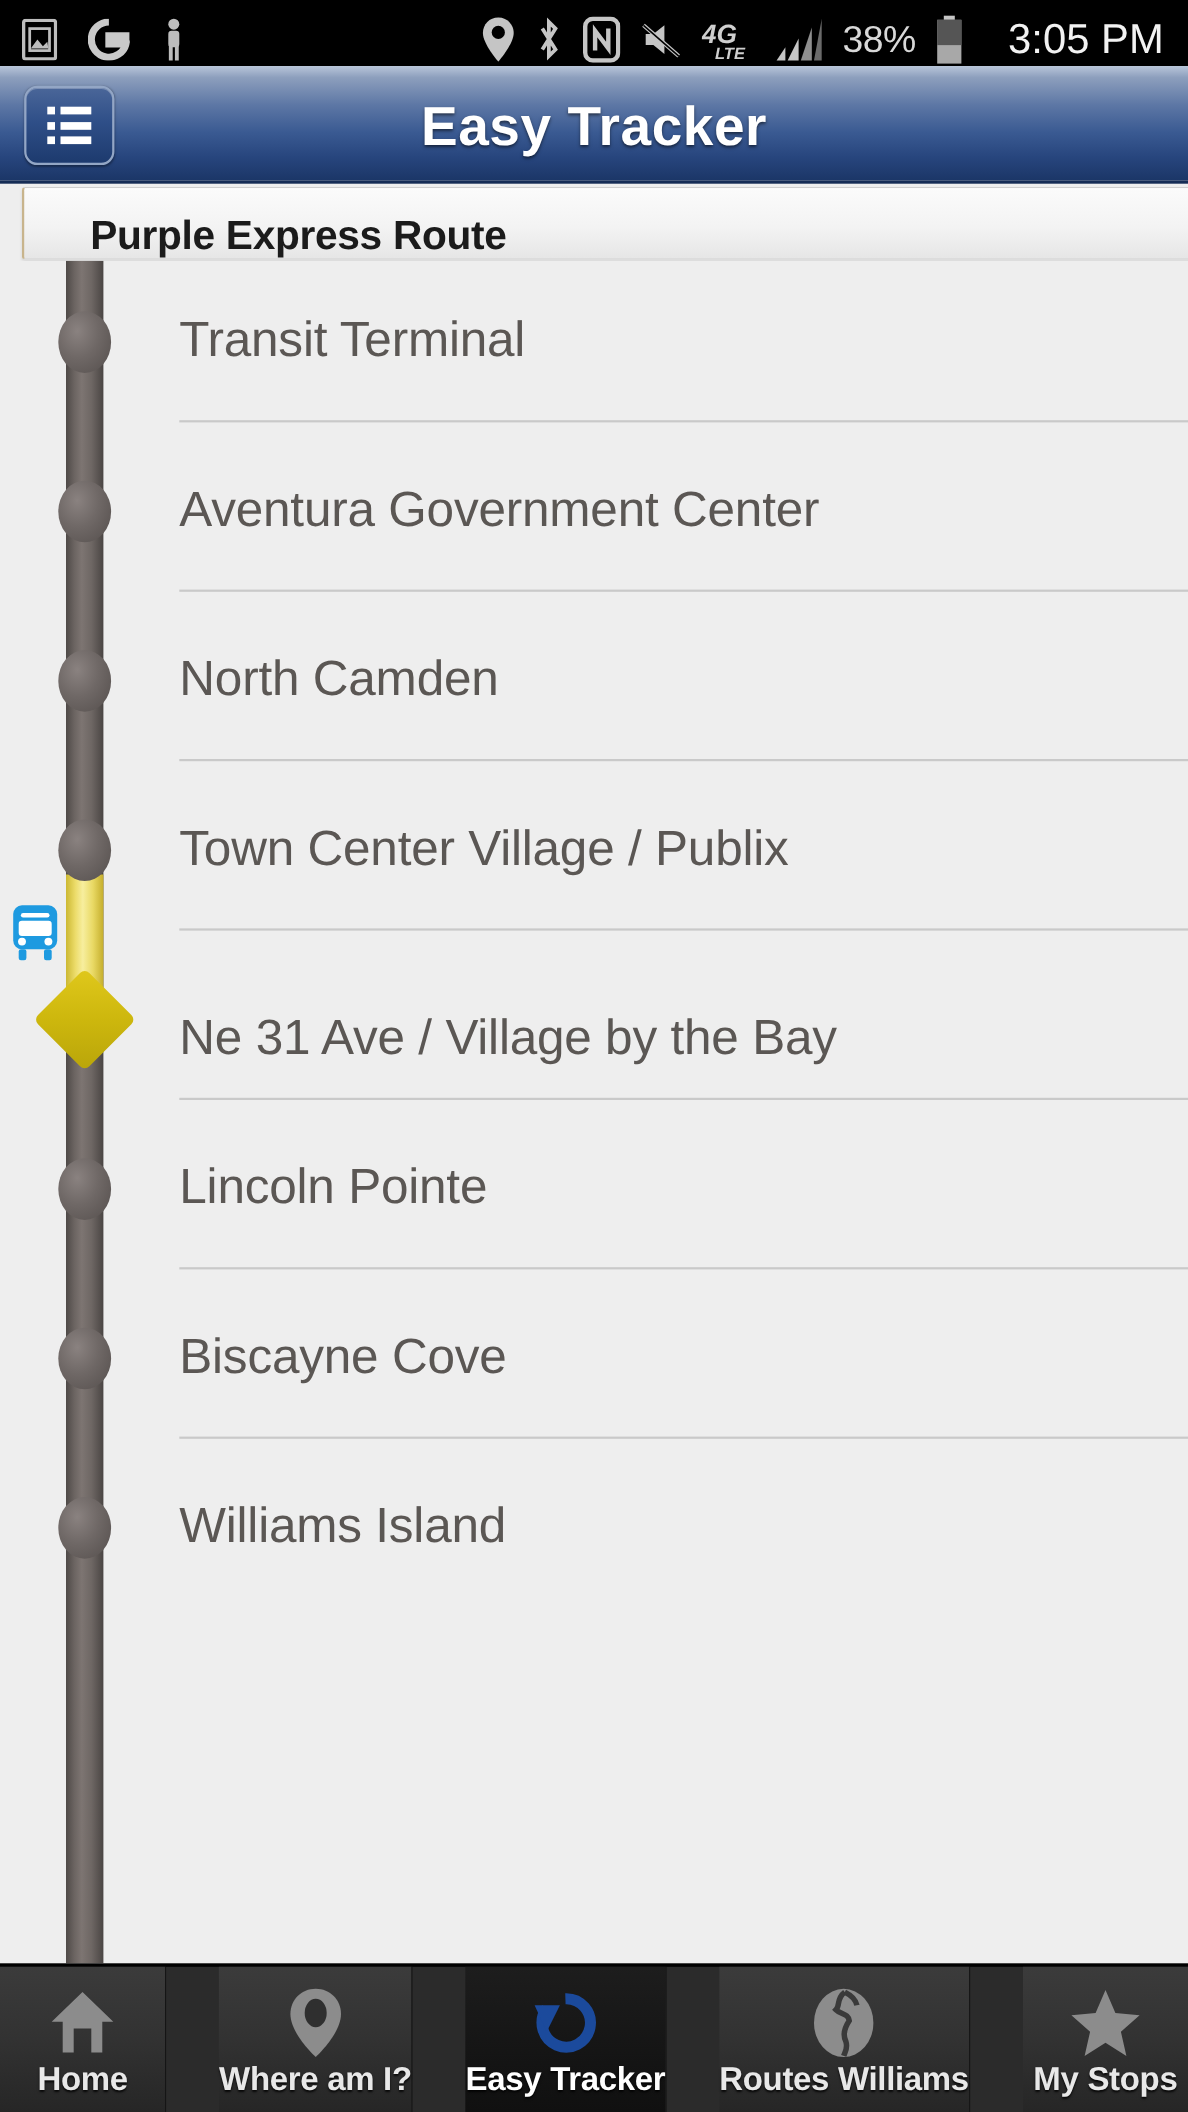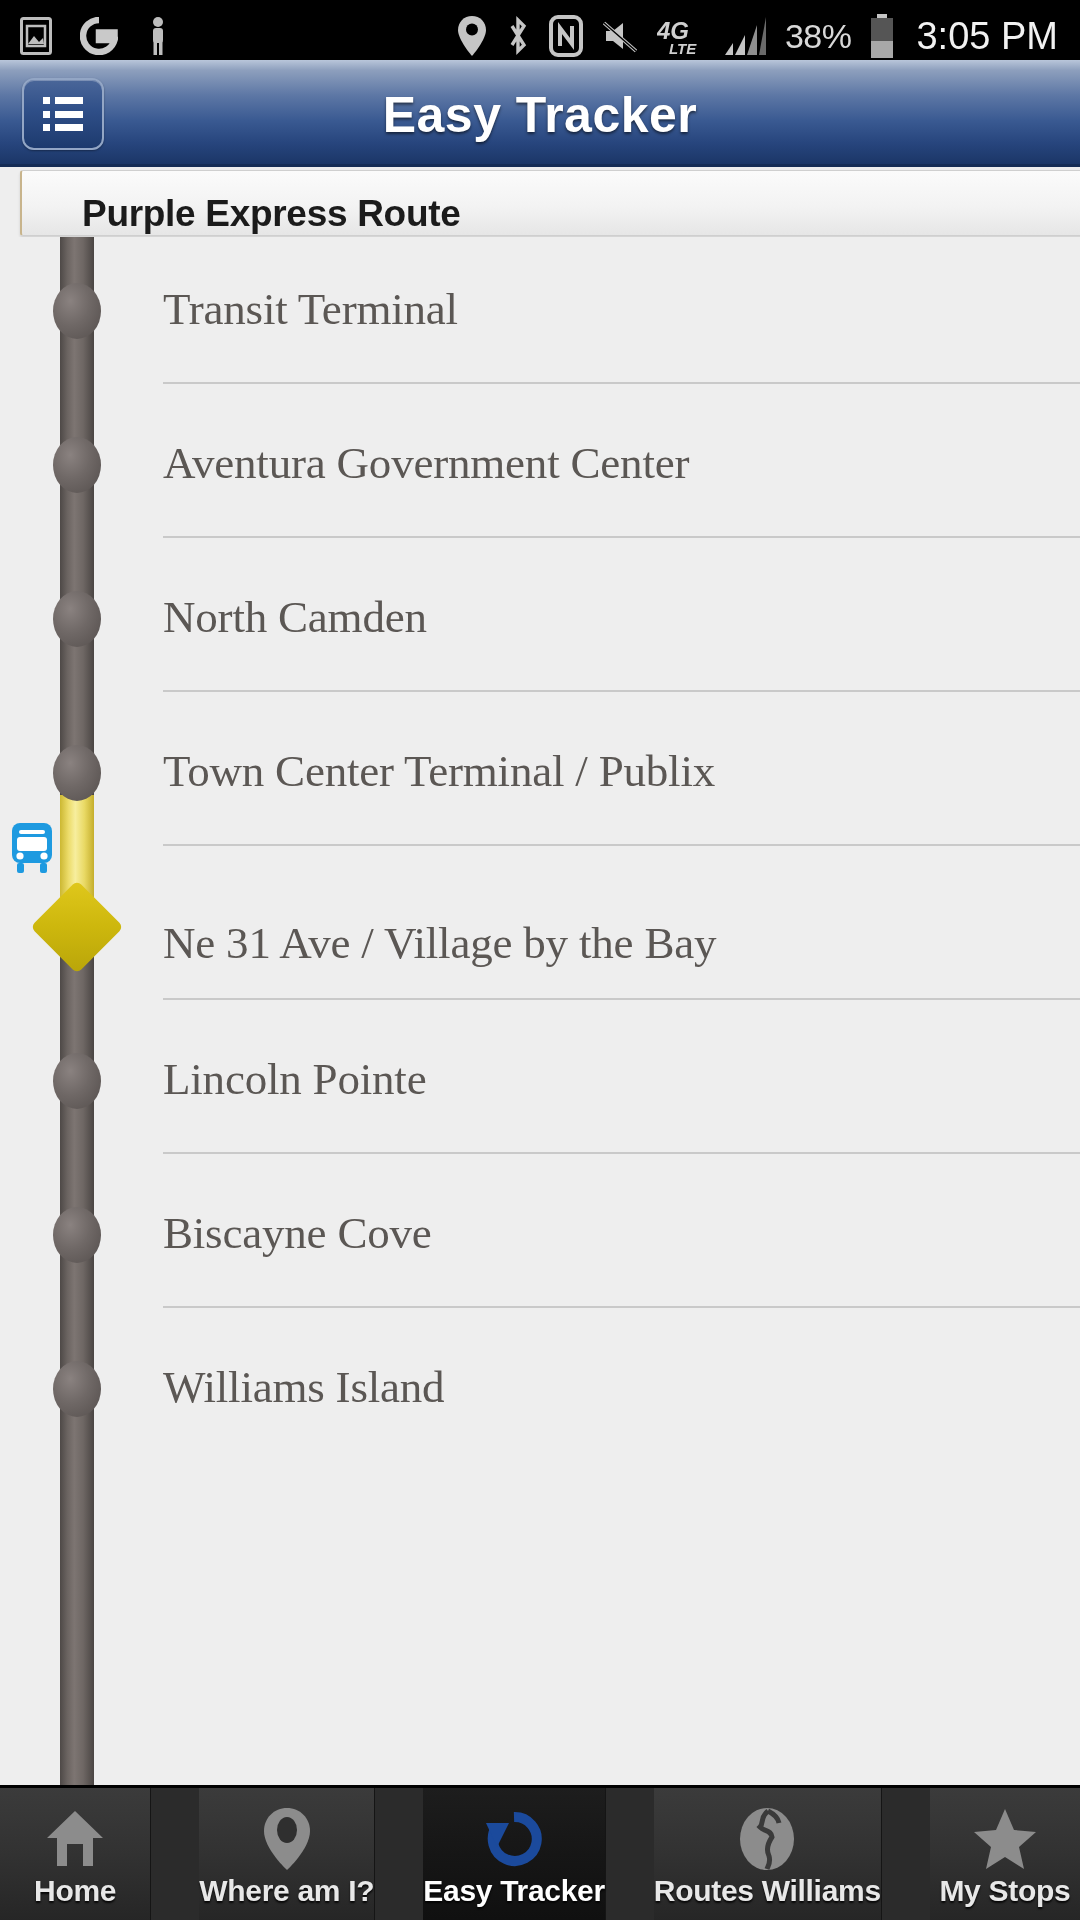--- a/index.html
+++ b/index.html
@@ -48,21 +48,21 @@
   }
   .sb-battery-text {
     color: #d8d8d8;
     font-size: 34px;
     letter-spacing: -0.5px;
   }
   .sb-clock {
     color: #f2f2f2;
     font-size: 38px;
     letter-spacing: 0px;
-    margin-left: 3px;
+    margin-left: 22px;
   }
 
   
   .app-header {
     position: absolute;
     top: 60px; left: 0;
     width: 1080px;
     height: 107px;
     background: linear-gradient(to bottom,
         #b9c6da 0%,
@@ -148,21 +148,20 @@
 
   
   .content {
     position: absolute;
     top: 237px;
     left: 0;
     width: 1080px;
     height: 1548px;
     background: #eeeeee;
     overflow: hidden;
-    font-family: Liberation Serif, serif;
   }
 
   
   .route-line {
     position: absolute;
     left: 60px;
     top: 0;
     width: 34px;
     height: 1548px;
     background: linear-gradient(to right,
@@ -385,21 +384,21 @@
         <div class="stop-node" style="top: 200px;"></div>
         <div class="stop-row" style="top: 151px; height: 154px;"></div>
         <div class="stop-name" style="top: 200px;">Aventura Government Center</div>
         <div class="divider" style="top: 299px;"></div>
         <div class="stop-node" style="top: 354px;"></div>
         <div class="stop-row" style="top: 305px; height: 154px;"></div>
         <div class="stop-name" style="top: 354px;">North Camden</div>
         <div class="divider" style="top: 453px;"></div>
         <div class="stop-node" style="top: 508px;"></div>
         <div class="stop-row" style="top: 459px; height: 154px;"></div>
-        <div class="stop-name" style="top: 508px;">Town Center Terminal / Publix</div>
+        <div class="stop-name" style="top: 508px;">Town Center Village / Publix</div>
         <div class="divider" style="top: 607px;"></div>
         <div class="current-diamond" style="top: 657px;"></div>
         <div class="stop-row" style="top: 613px; height: 154px;"></div>
         <div class="stop-name" style="top: 662px; margin-top: 18px;">Ne 31 Ave / Village by the Bay</div>
         <div class="divider" style="top: 761px;"></div>
         <div class="stop-node" style="top: 816px;"></div>
         <div class="stop-row" style="top: 767px; height: 154px;"></div>
         <div class="stop-name" style="top: 816px;">Lincoln Pointe</div>
         <div class="divider" style="top: 915px;"></div>
         <div class="stop-node" style="top: 970px;"></div>

